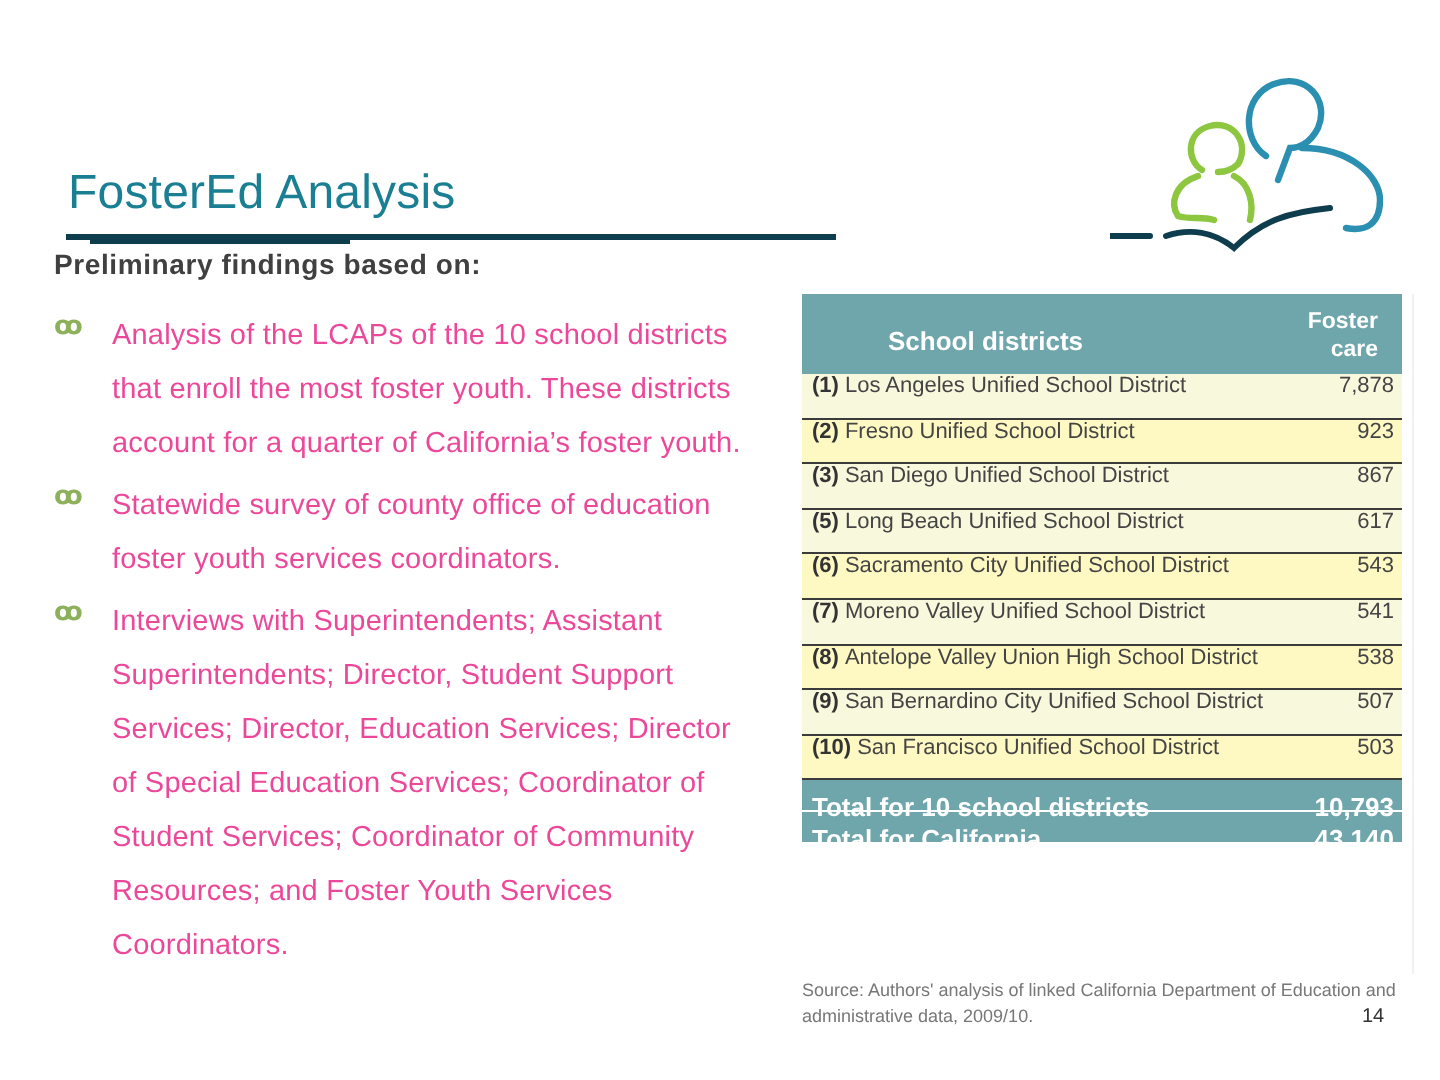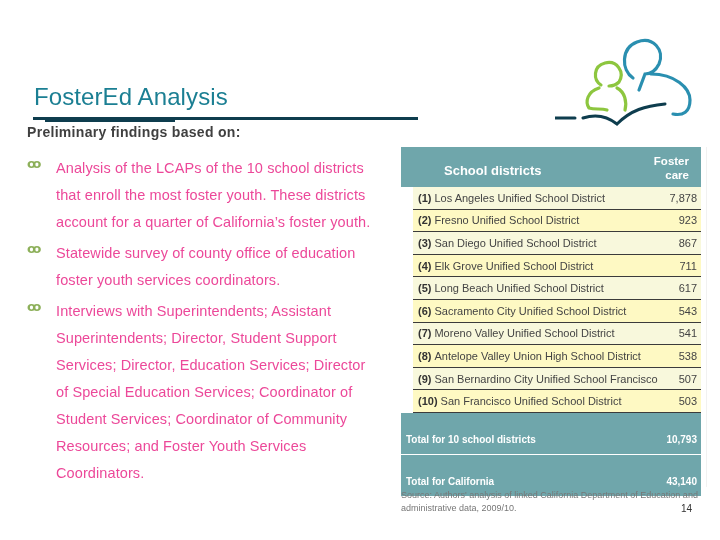--- a/index.html
+++ b/index.html
@@ -37,29 +37,29 @@
     position: absolute; left: 401px; top: 147px; width: 300px;
     font-size: 11px; color: #444;
   }
   .thead {
     background: #6fa6ab; color: #ffffff; height: 40px; position: relative;
   }
   .thead .h-district { position: absolute; left: 6px; bottom: 9px; font-weight: bold; font-size: 13px; margin-left: 37px; }
   .thead .h-foster { position: absolute; right: 12px; top: 7px; font-weight: bold; font-size: 11.5px; line-height: 14px; text-align: right; }
   .row {
     height: 22.6px; position: relative; border-bottom: 1px solid #3b3b3b;
-    display: flex; align-items: center; justify-content: space-between; padding: 0 4px 0 5px; box-sizing: border-box; margin-left: 12px;
+    display: flex; justify-content: space-between; padding: 0 4px 0 5px; box-sizing: border-box;
   }
   .row.odd { background: #f8f8dc; }
   .row.even { background: #fef9c3; }
   .row .num { font-weight: bold; color: #333; margin-right: 3px; }
   .row .val { color: #444; }
   .total {
-    background: #6fa6ab; color: #ffffff; font-weight: bold; font-size: 10px;
-    height: 42px; display: flex; align-items: center; justify-content: space-between;
+    background: #6fa6ab; color: #ffffff; font-weight: bold; font-size: 13px;
+    height: 16px; display: flex; align-items: center; justify-content: space-between;
     padding: 12px 4px 0 5px; box-sizing: border-box; border-bottom: 1px solid #ffffff;
   }
   .source {
     position: absolute; left: 401px; top: 489px; width: 320px; font-size: 9px; color: #777; line-height: 13px;
     white-space: nowrap; overflow: hidden;
   }
   .page-num { position: absolute; left: 681px; top: 503px; font-size: 10px; color: #333; }
   .right-edge { position: absolute; left: 706px; top: 147px; width: 1px; height: 340px; background: #f1f1f1; }
 </style>
 </head>
@@ -126,42 +126,38 @@
         <span class="val">7,878</span>
       </div>
       <div class="row even">
         <span><span class="num">(2)</span><span>Fresno Unified School District</span></span>
         <span class="val">923</span>
       </div>
       <div class="row odd">
         <span><span class="num">(3)</span><span>San Diego Unified School District</span></span>
         <span class="val">867</span>
       </div>
-      <div class="row even">
-        <span><span class="num">(4)</span><span>Elk Grove Unified School District</span></span>
-        <span class="val">711</span>
-      </div>
       <div class="row odd">
         <span><span class="num">(5)</span><span>Long Beach Unified School District</span></span>
         <span class="val">617</span>
       </div>
       <div class="row even">
         <span><span class="num">(6)</span><span>Sacramento City Unified School District</span></span>
         <span class="val">543</span>
       </div>
       <div class="row odd">
         <span><span class="num">(7)</span><span>Moreno Valley Unified School District</span></span>
         <span class="val">541</span>
       </div>
       <div class="row even">
         <span><span class="num">(8)</span><span>Antelope Valley Union High School District</span></span>
         <span class="val">538</span>
       </div>
       <div class="row odd">
-        <span><span class="num">(9)</span><span>San Bernardino City Unified School Francisco</span></span>
+        <span><span class="num">(9)</span><span>San Bernardino City Unified School District</span></span>
         <span class="val">507</span>
       </div>
       <div class="row even">
         <span><span class="num">(10)</span><span>San Francisco Unified School District</span></span>
         <span class="val">503</span>
       </div>
     </div>
   <div class="total">
     <span>Total for 10 school districts</span>
     <span>10,793</span>

